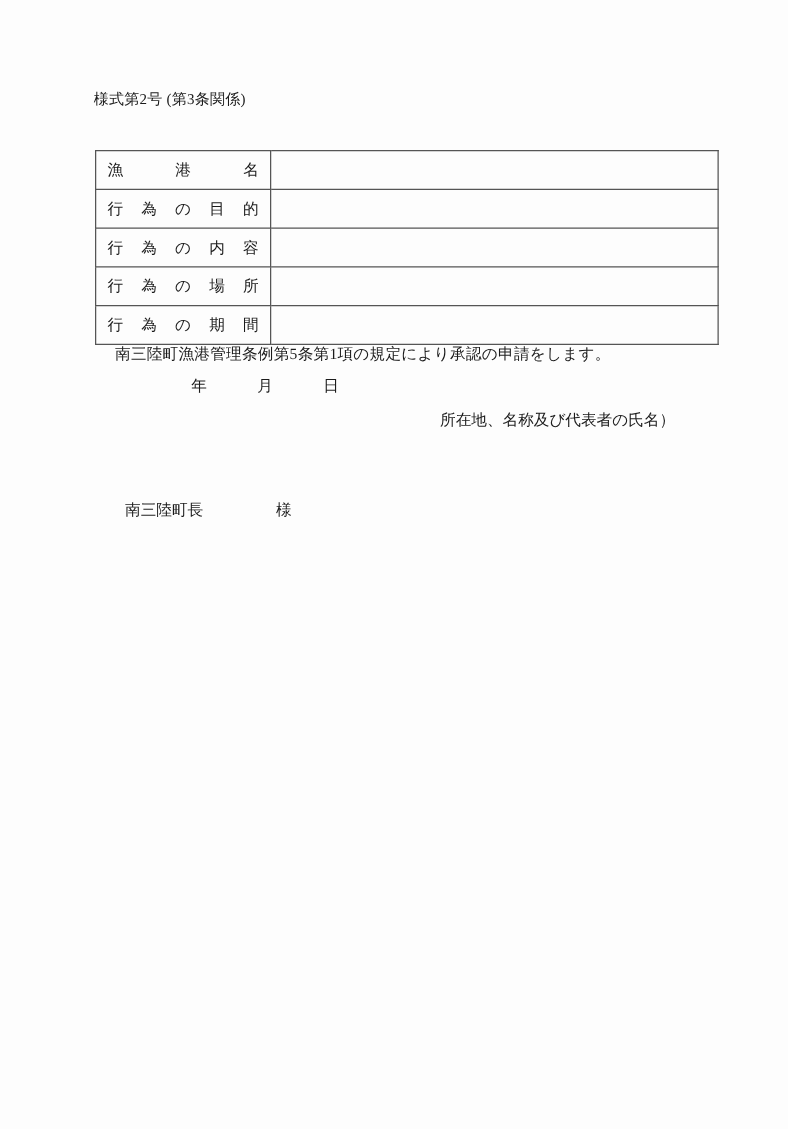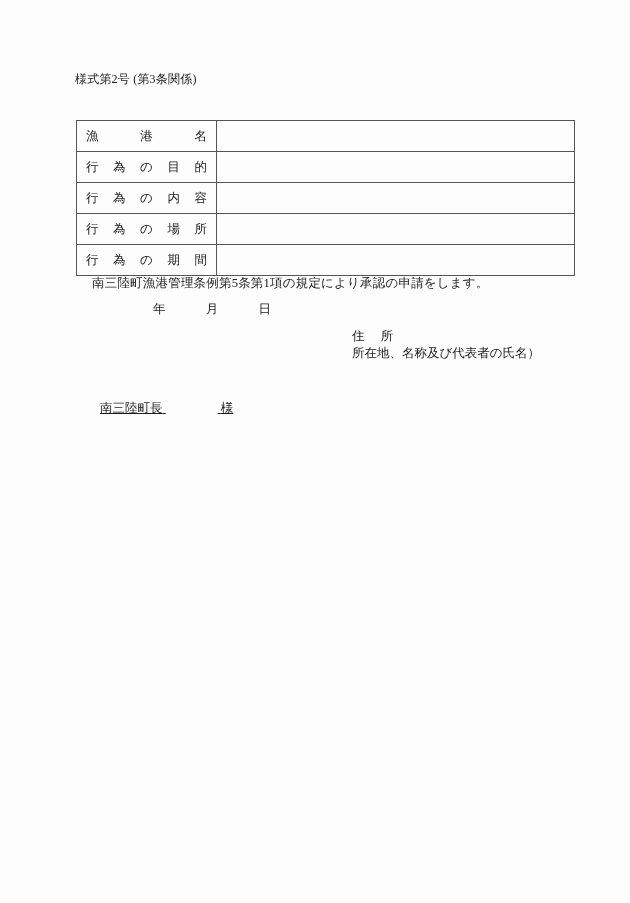--- a/index.html
+++ b/index.html
@@ -116,21 +116,20 @@
     margin-top: 1px;
   }
 
   
   .addressee {
     position: absolute;
     left: 100px;
     top: 400px;
     font-size: 12.5px;
     white-space: nowrap;
-    text-decoration: underline;
   }
   .addressee .addressee-gap {
     display: inline-block;
     width: 52px;
   }
 
   
   .footnote {
     position: absolute;
     left: 76px;
@@ -219,25 +218,20 @@
 
   <div class="date-line">
     <span>年</span>
     <span class="date-gap-1"></span>
     <span>月</span>
     <span class="date-gap-2"></span>
     <span>日</span>
   </div>
 
   <div class="applicant-block">
-    <div class="field-row">
-      <span>住</span>
-      <span class="gap"></span>
-      <span>所</span>
-    </div>
     <div>所在地、名称及び代表者の氏名）</div>
   </div>
 
   <div class="addressee">
     <span>南三陸町長</span>
     <span class="addressee-gap"></span>
     <span>様</span>
   </div>
 
 

